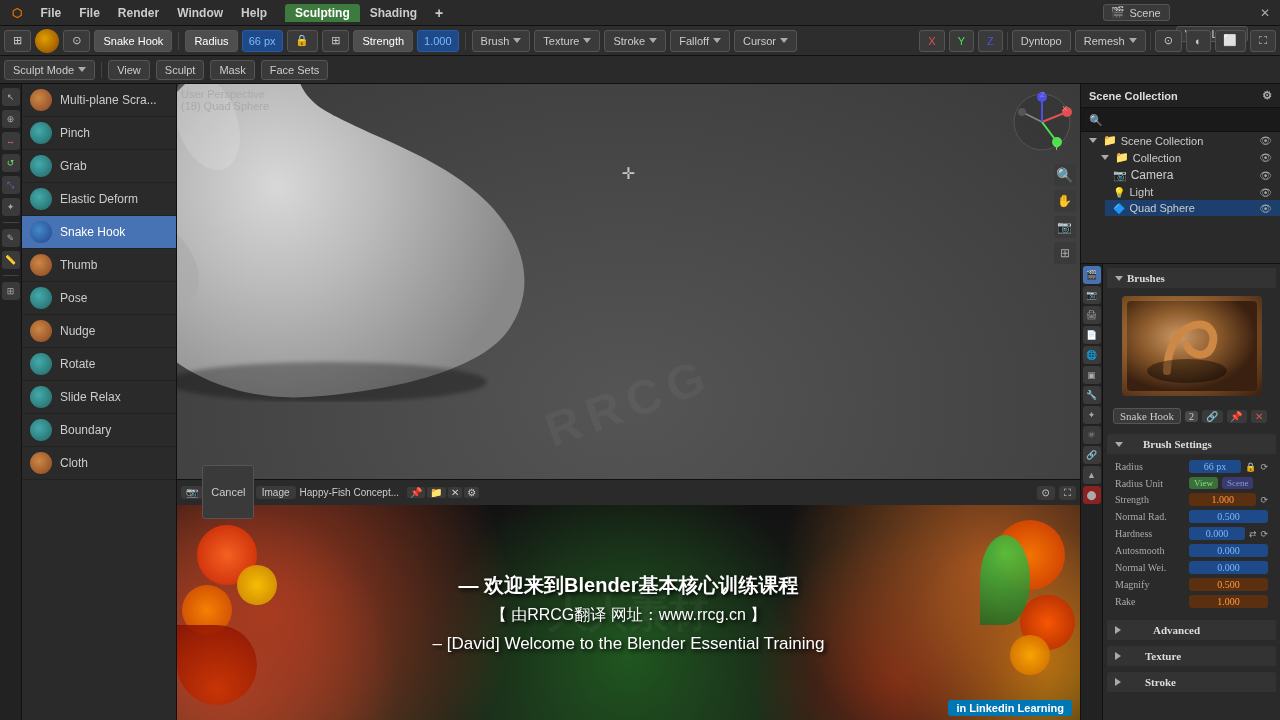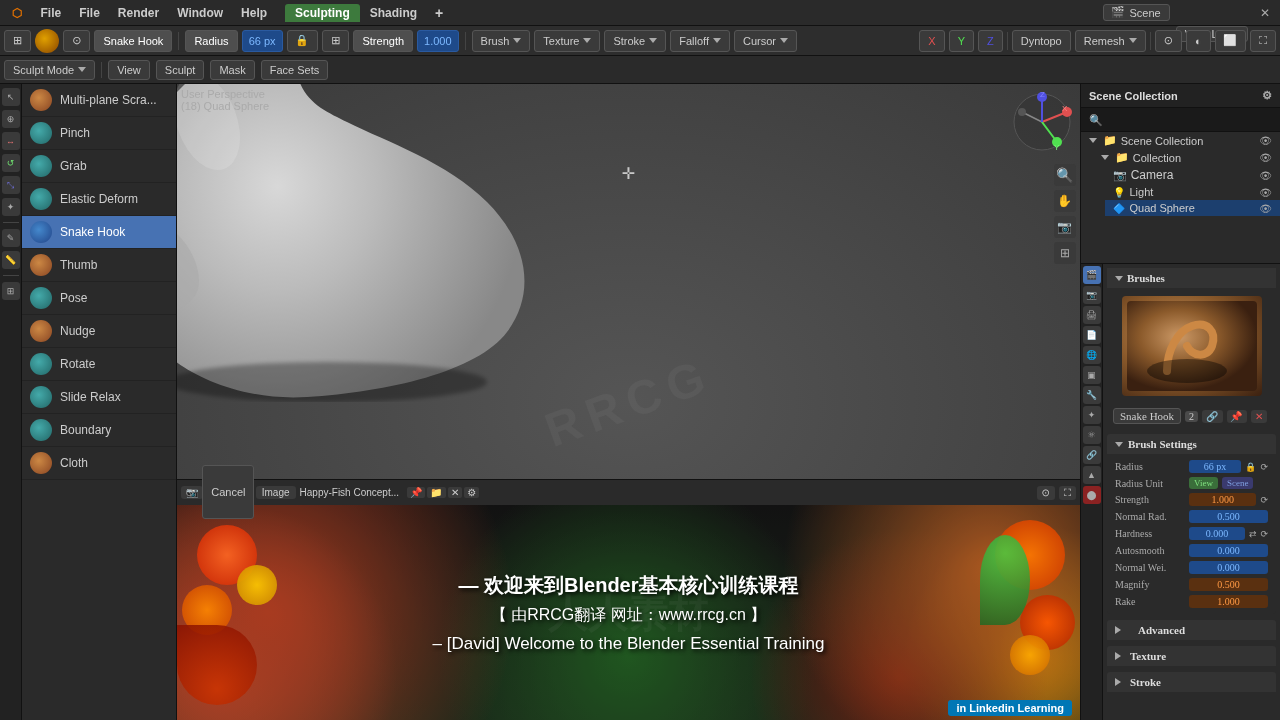--- a/index.html
+++ b/index.html
@@ -204,21 +204,21 @@
     .prop-section-header {
       background: #333;
       padding: 4px 8px;
       font-size: 11px;
       font-weight: bold;
       color: #ddd;
       border-radius: 3px 3px 0 0;
       cursor: pointer;
       display: flex;
       align-items: center;
-      gap: 1px;
+      gap: 16px;
     }
     .prop-row {
       display: flex;
       align-items: center;
       padding: 2px 4px;
       font-size: 11px;
       gap: 4px;
     }
     .prop-label { color: #aaa; min-width: 70px; font-size: 10px; }
     .prop-value {

